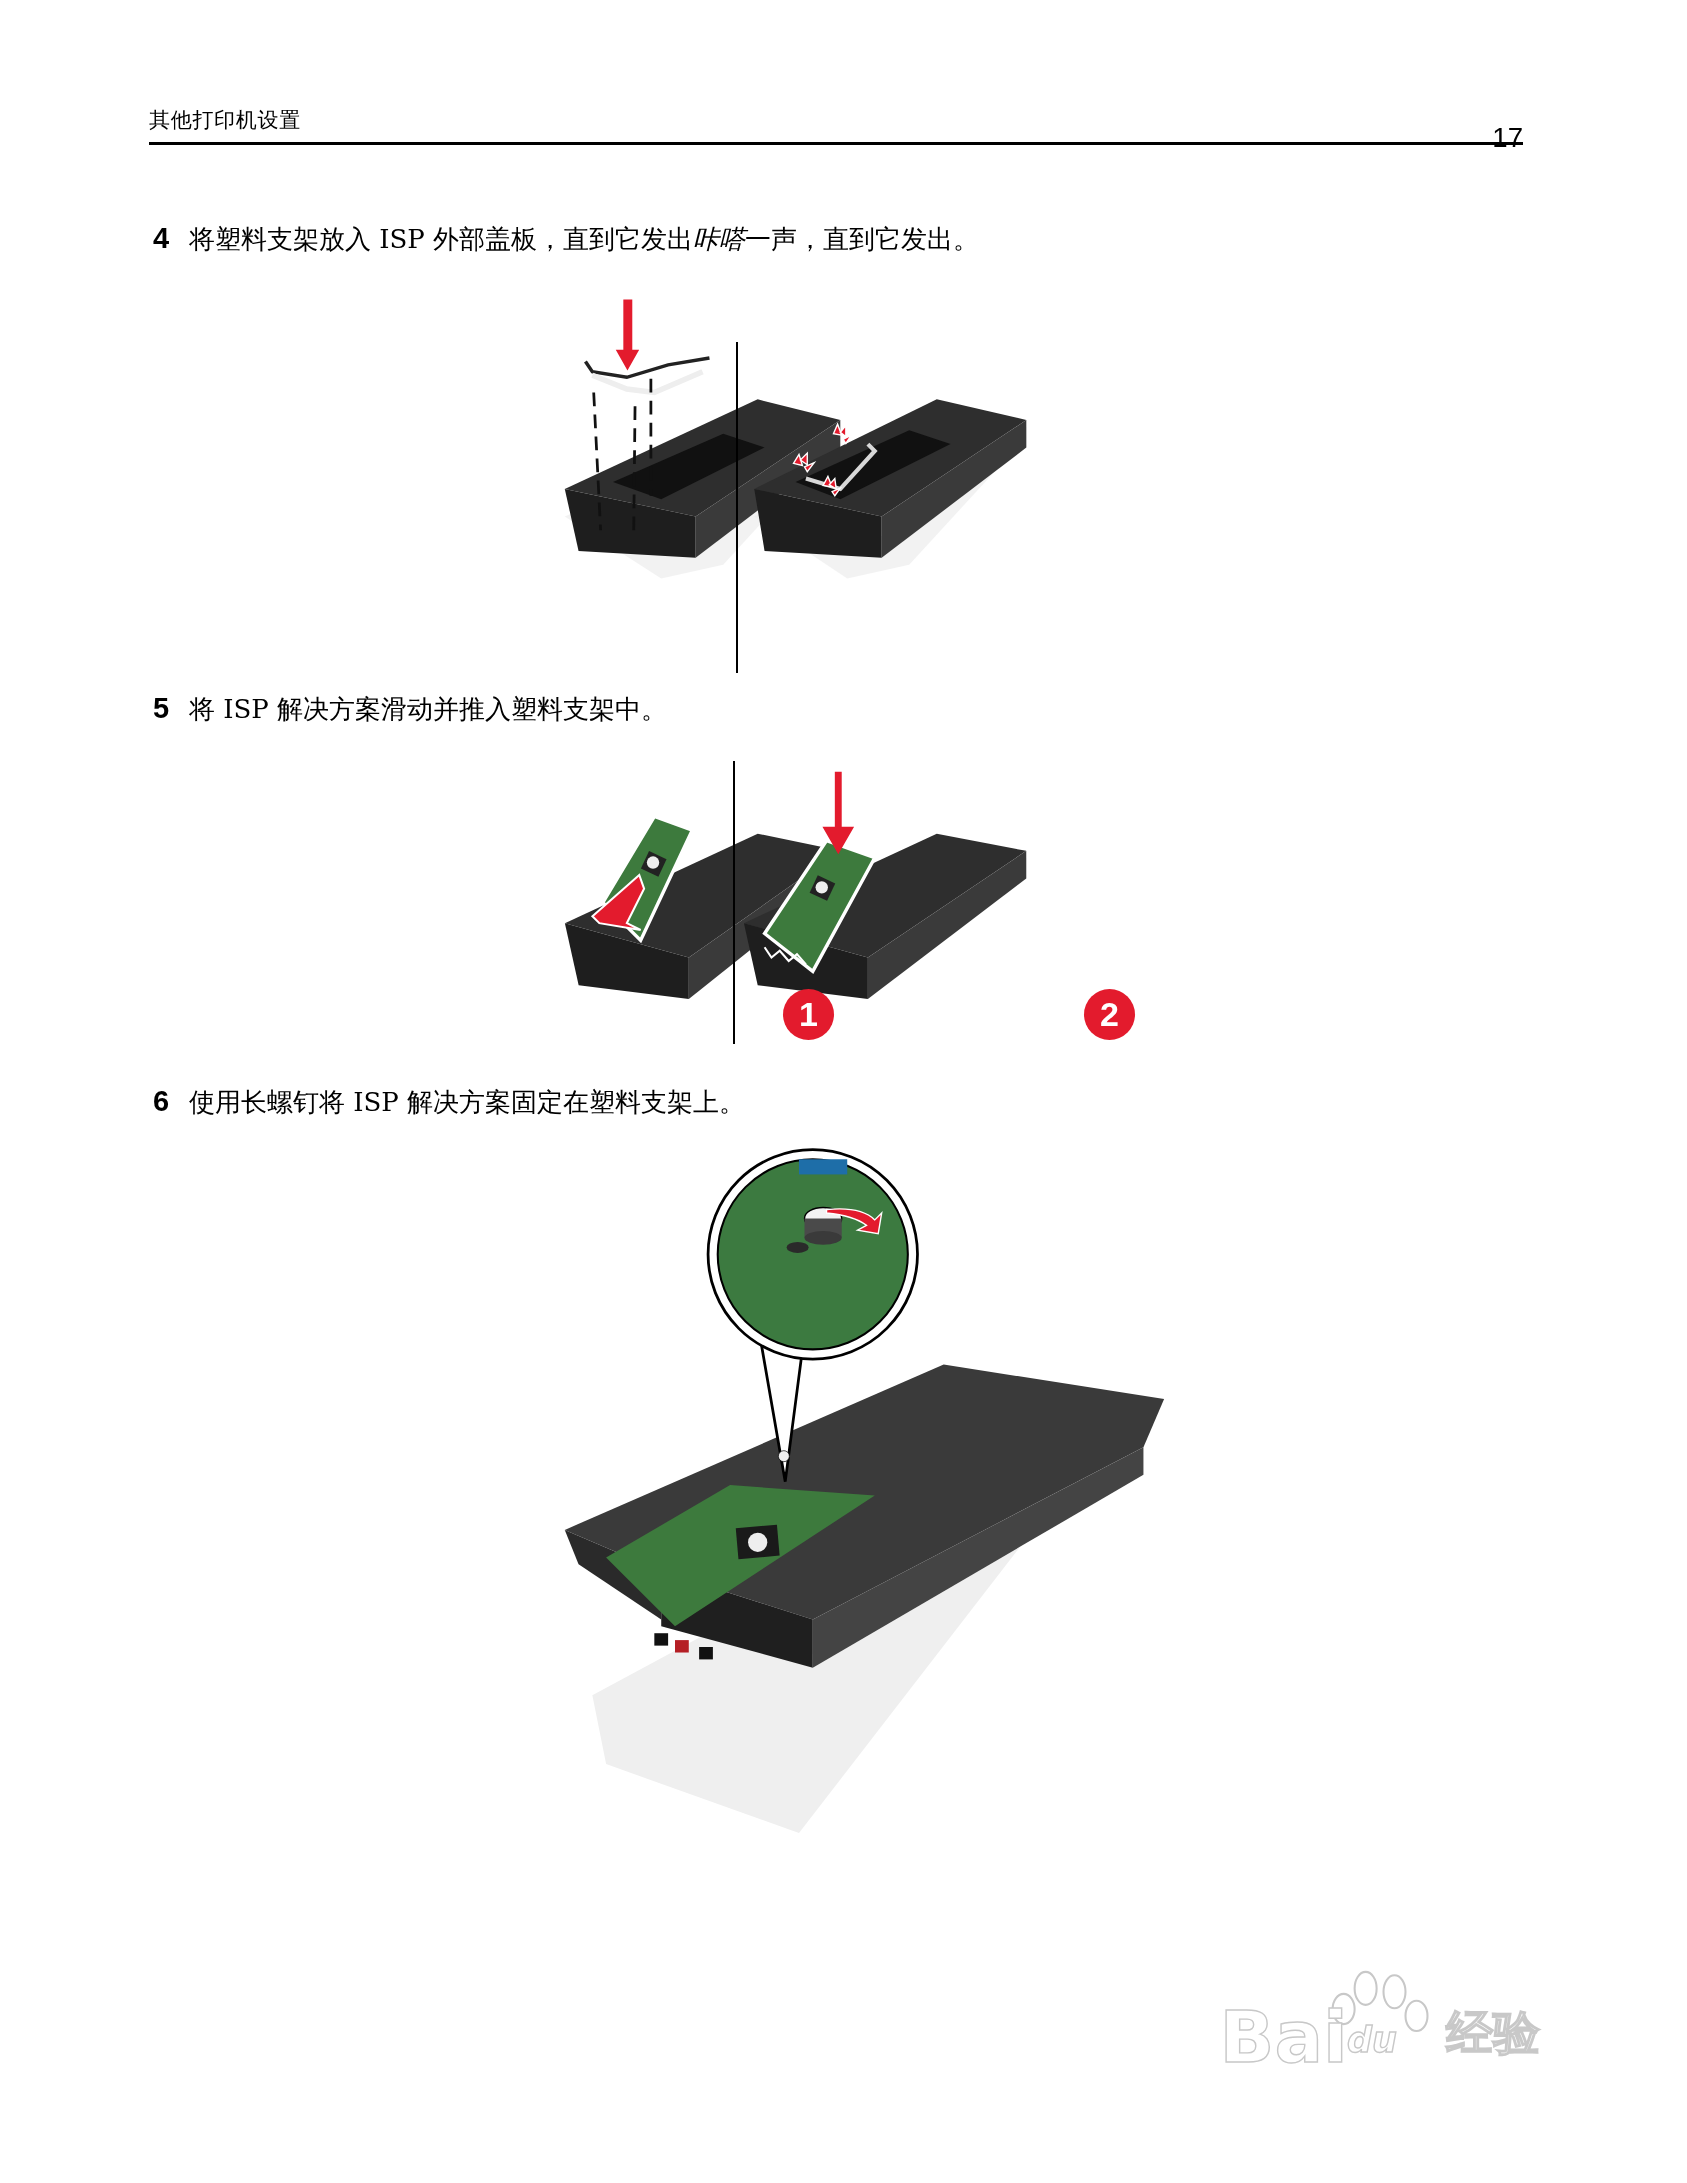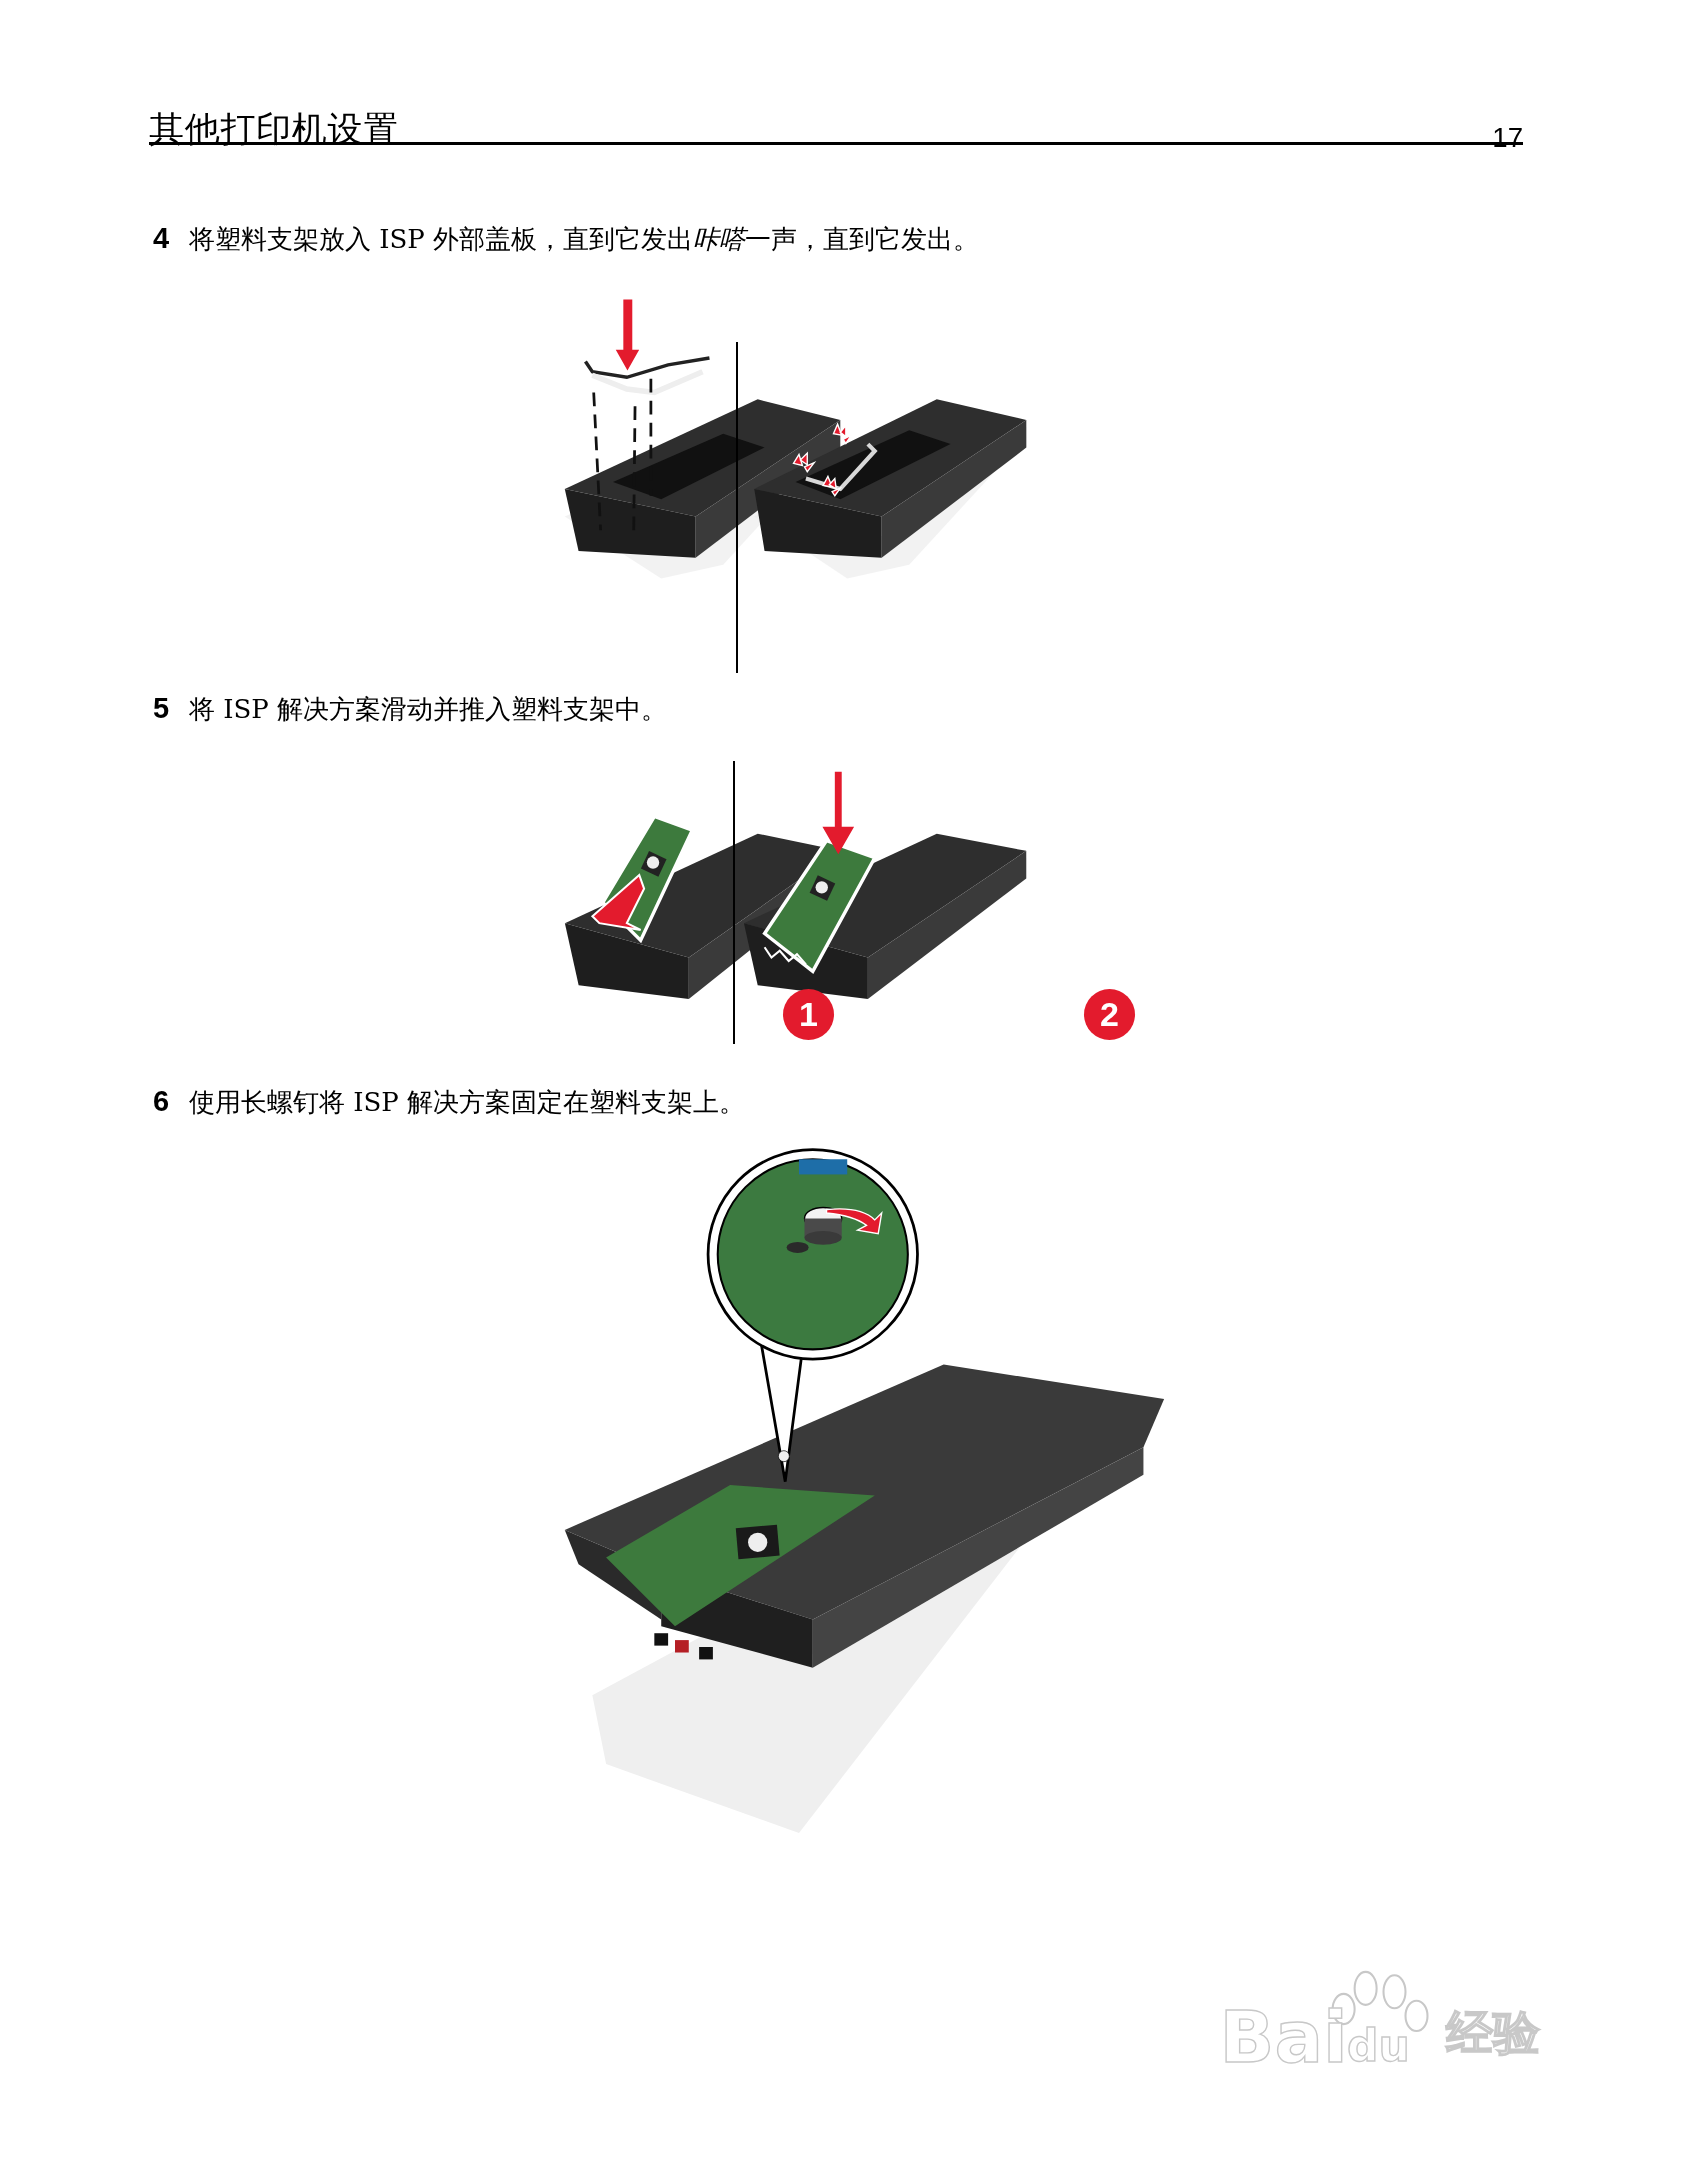--- a/index.html
+++ b/index.html
@@ -1,19 +1,19 @@
 <!DOCTYPE html>
 <html style="font-size:11px"><head>
 <meta charset="utf-8">
 <style>
   html, body { margin: 0; padding: 0; background: #ffffff; }
   body { width: 1687px; height: 2183px; position: relative; overflow: hidden;
          font-family: "DejaVu Sans", "Liberation Sans", sans-serif; color: #000; }
   .header { position: absolute; left: 149px; top: 102px; width: 1374px; height: 41px; }
-  .header-title { position: absolute; left: 0; top: 4.1px; font-size: 35px; letter-spacing: 0.7px;
+  .header-title { position: absolute; left: 0; top: 4.1px; font-size: 21px; letter-spacing: 0.7px;
                   font-family: "DejaVu Serif", serif; }
   .header-page { position: absolute; right: 0; top: 4.1px; font-size: 27.6px;
                  font-family: "Liberation Sans", sans-serif; margin-top: 16px; }
   .header-rule { position: absolute; left: 149px; top: 142px; width: 1374px; height: 3.4px; background: #000; }
   .step { position: absolute; left: 153px; font-size: 26px; display: flex; align-items: baseline; }
   .step-num { font-weight: bold; font-family: "Liberation Sans", sans-serif; font-size: 29px; width: 36px; }
   .step-text { font-family: "DejaVu Serif", serif; }
   .step-text i { font-style: italic; }
   .fig { position: absolute; }
   .divider { position: absolute; background: #000; width: 2.1px; }
@@ -147,16 +147,16 @@
 <div class="watermark">
   <svg width="110" height="90" style="position:absolute; left:131px; top:34px;" viewBox="0 0 160 130">
     <g fill="#fff" stroke="#c8c8c8" stroke-width="3">
       <ellipse cx="30" cy="65" rx="16" ry="22"></ellipse>
       <ellipse cx="62" cy="35" rx="16" ry="24"></ellipse>
       <ellipse cx="104" cy="40" rx="16" ry="24"></ellipse>
       <ellipse cx="136" cy="75" rx="16" ry="22"></ellipse>
     </g>
   </svg>
   <span class="wm-text" style="left:27.6px; top:65px; font-size:72px;">Bai</span>
-  <span class="wm-text" style="left:155px; top:90px; font-size:44px;">du</span>
+  <span class="wm-text" style="left:155px; top:90px; font-size:35px;font-style:italic;">du</span>
   <span class="wm-text" style="left:254px; top:72px; font-size:47px;">经验</span>
 </div>
 
 
 </body></html>

